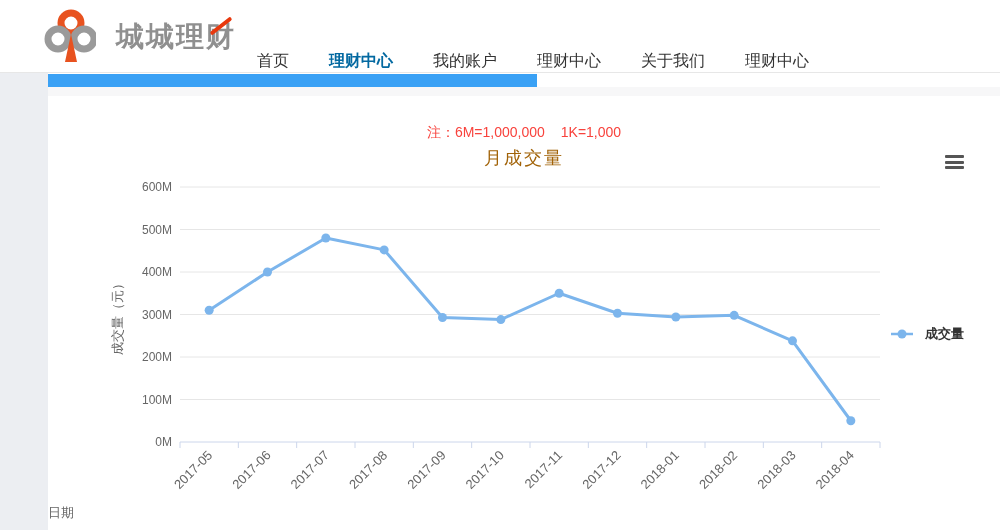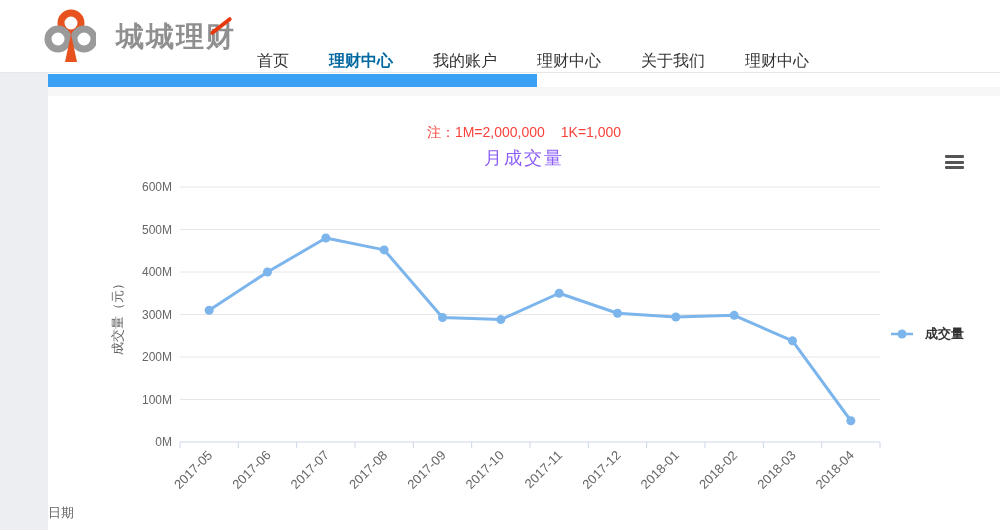--- a/index.html
+++ b/index.html
@@ -37,21 +37,21 @@
   .progress-bar { height:13px; background:#3aa1f5; }
   .subheader-strip { position:absolute; left:0; top:14px; width:100%; height:9px; background:#f7f7f8; }
 
   .chart-note {
     position:absolute; left:0; top:51px; width:100%; text-align:center;
     font-size:14px; color:#f8423c;
   }
   .chart-note .eq2 { margin-left:16px; }
   .chart-title {
     position:absolute; left:0; top:73px; width:100%; text-align:center;
-    font-size:18px; color:#8b5cf6; letter-spacing:2px;
+    font-size:18px; color:#a16207; letter-spacing:2px;
   }
   .burger { position:absolute; left:897px; top:80px; width:20px; cursor:pointer; padding:2px 0; }
   .burger span { display:block; width:19px; height:3px; background:#555; border-radius:1px; margin-bottom:2.5px; }
 
   #chart-svg { position:absolute; left:0; top:0; width:952px; height:457px; }
 
   .y-axis-title {
     position:absolute; left:20px; top:234px; width:100px; text-align:center;
     font-size:13px; color:#666; transform:rotate(-90deg);
   }
@@ -89,21 +89,21 @@
   </div>
 </div>
 
 <div class="content">
   <div class="progress-track">
     <div class="progress-bar" style="width: 51.4%; background: rgb(58, 161, 245);"></div>
   </div>
   <div class="subheader-strip"></div>
 
   <div class="chart-note">
-    <span>注：</span><span>1M=2,000,000</span><span class="eq2">1K=1,000</span>
+    <span>注：</span><span>6M=1,000,000</span><span class="eq2">1K=1,000</span>
   </div>
 
   <div class="chart-title">月成交量</div>
 
   <div class="burger" title="Chart context menu">
     <span></span>
       <span></span>
       <span></span>
   </div>
 

